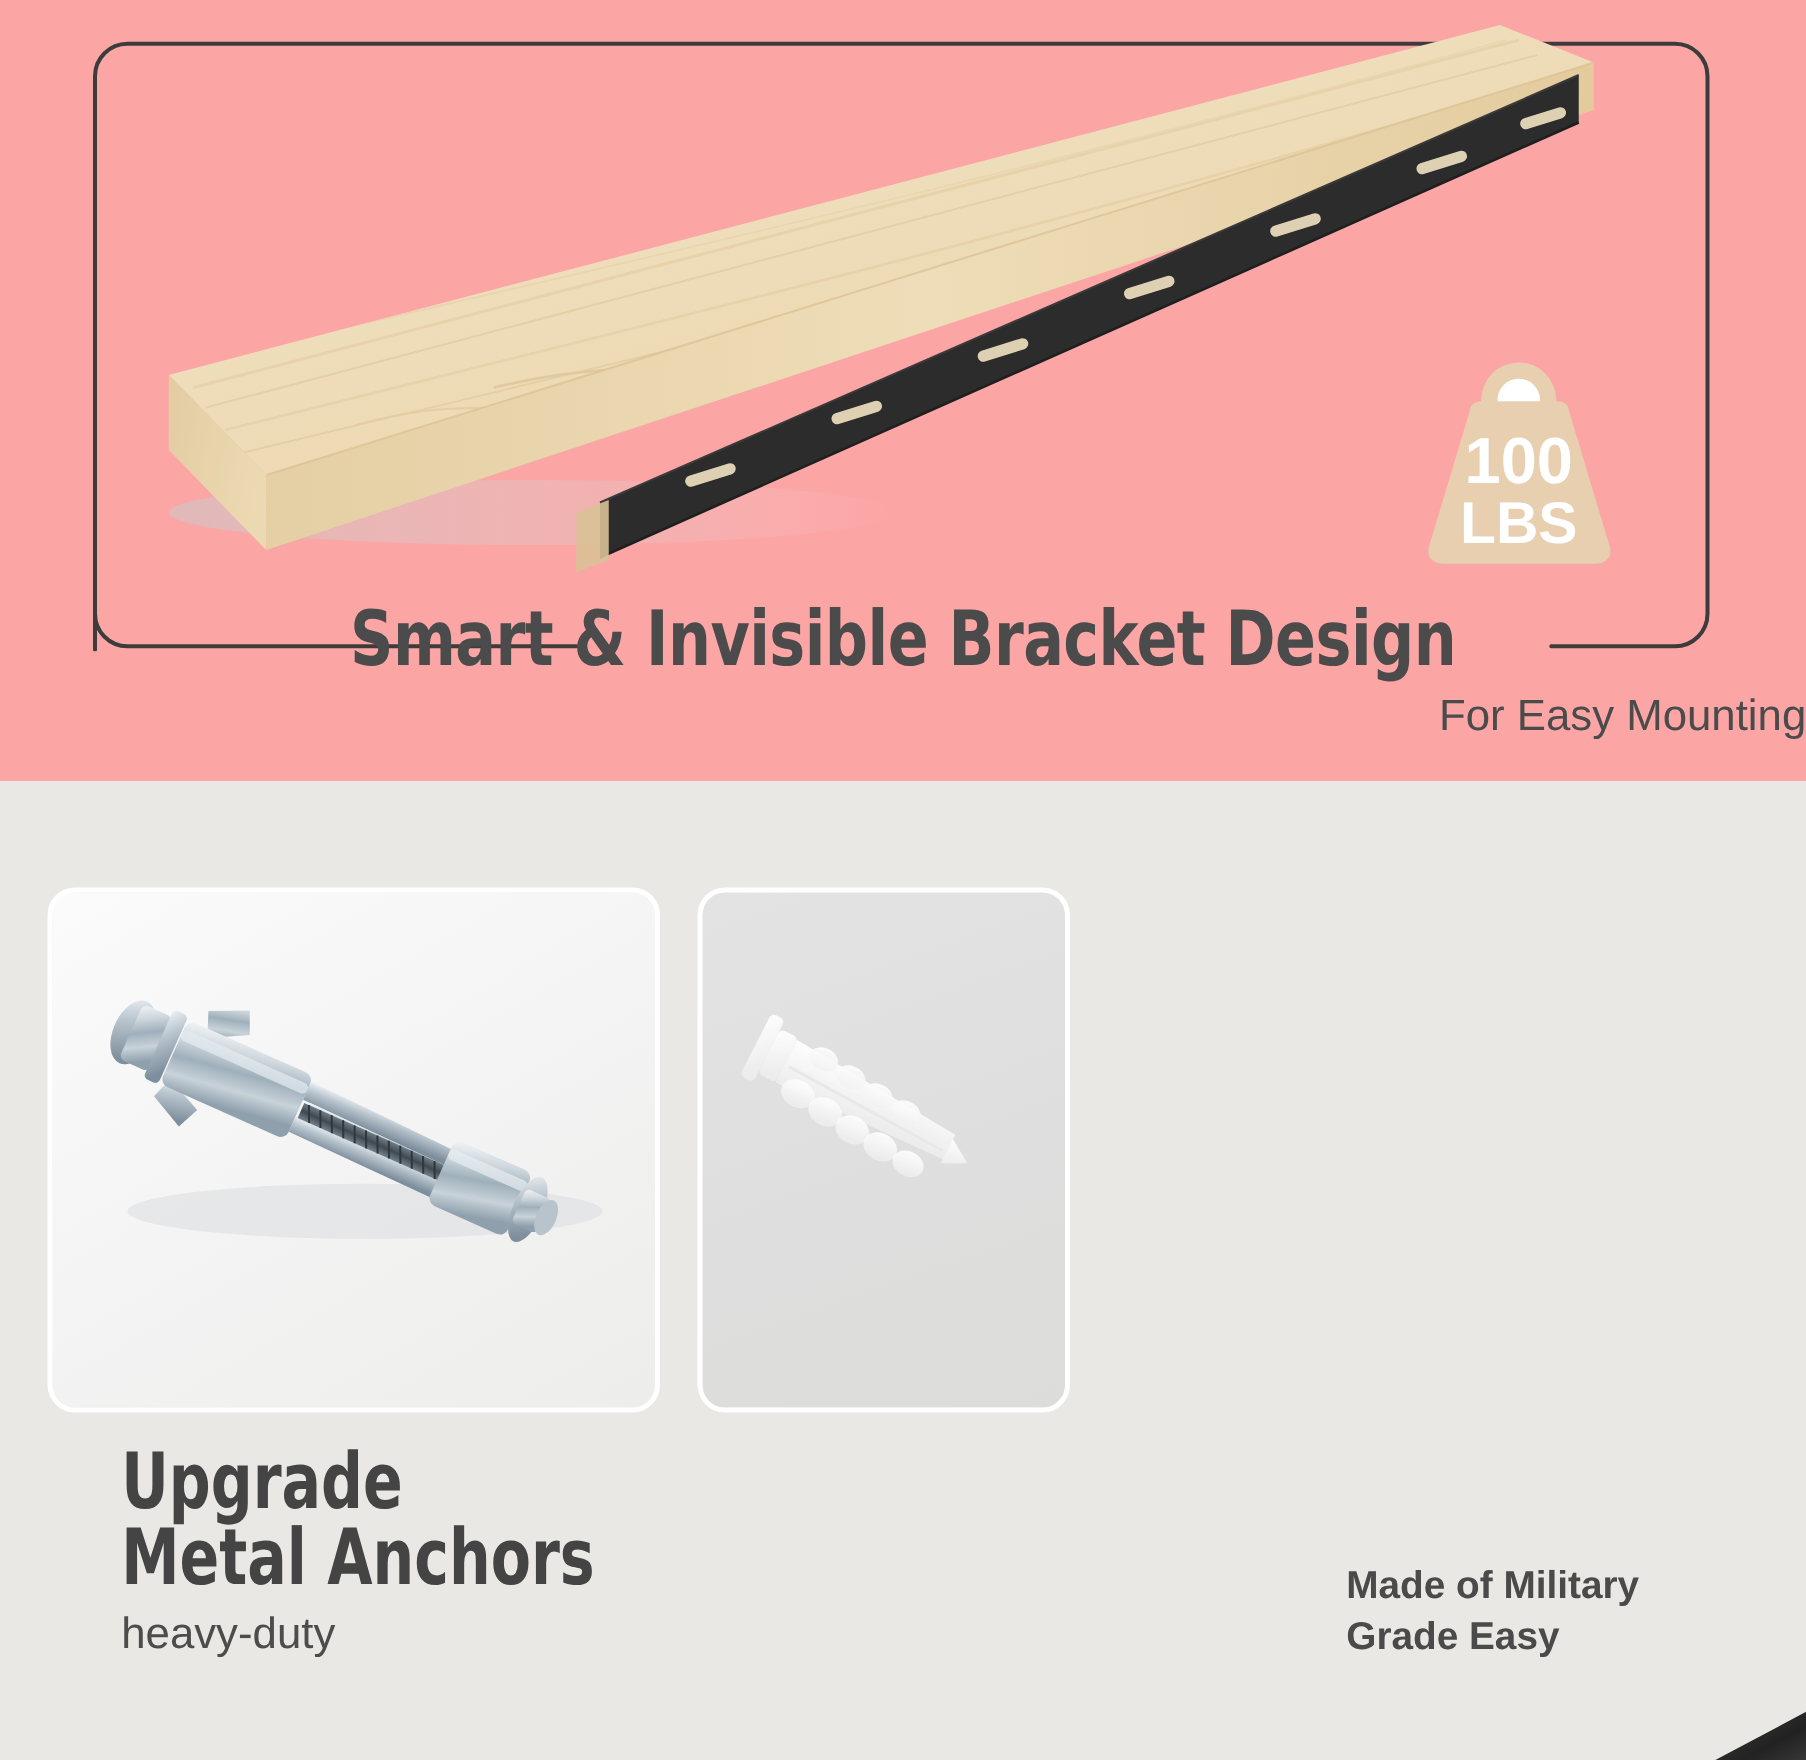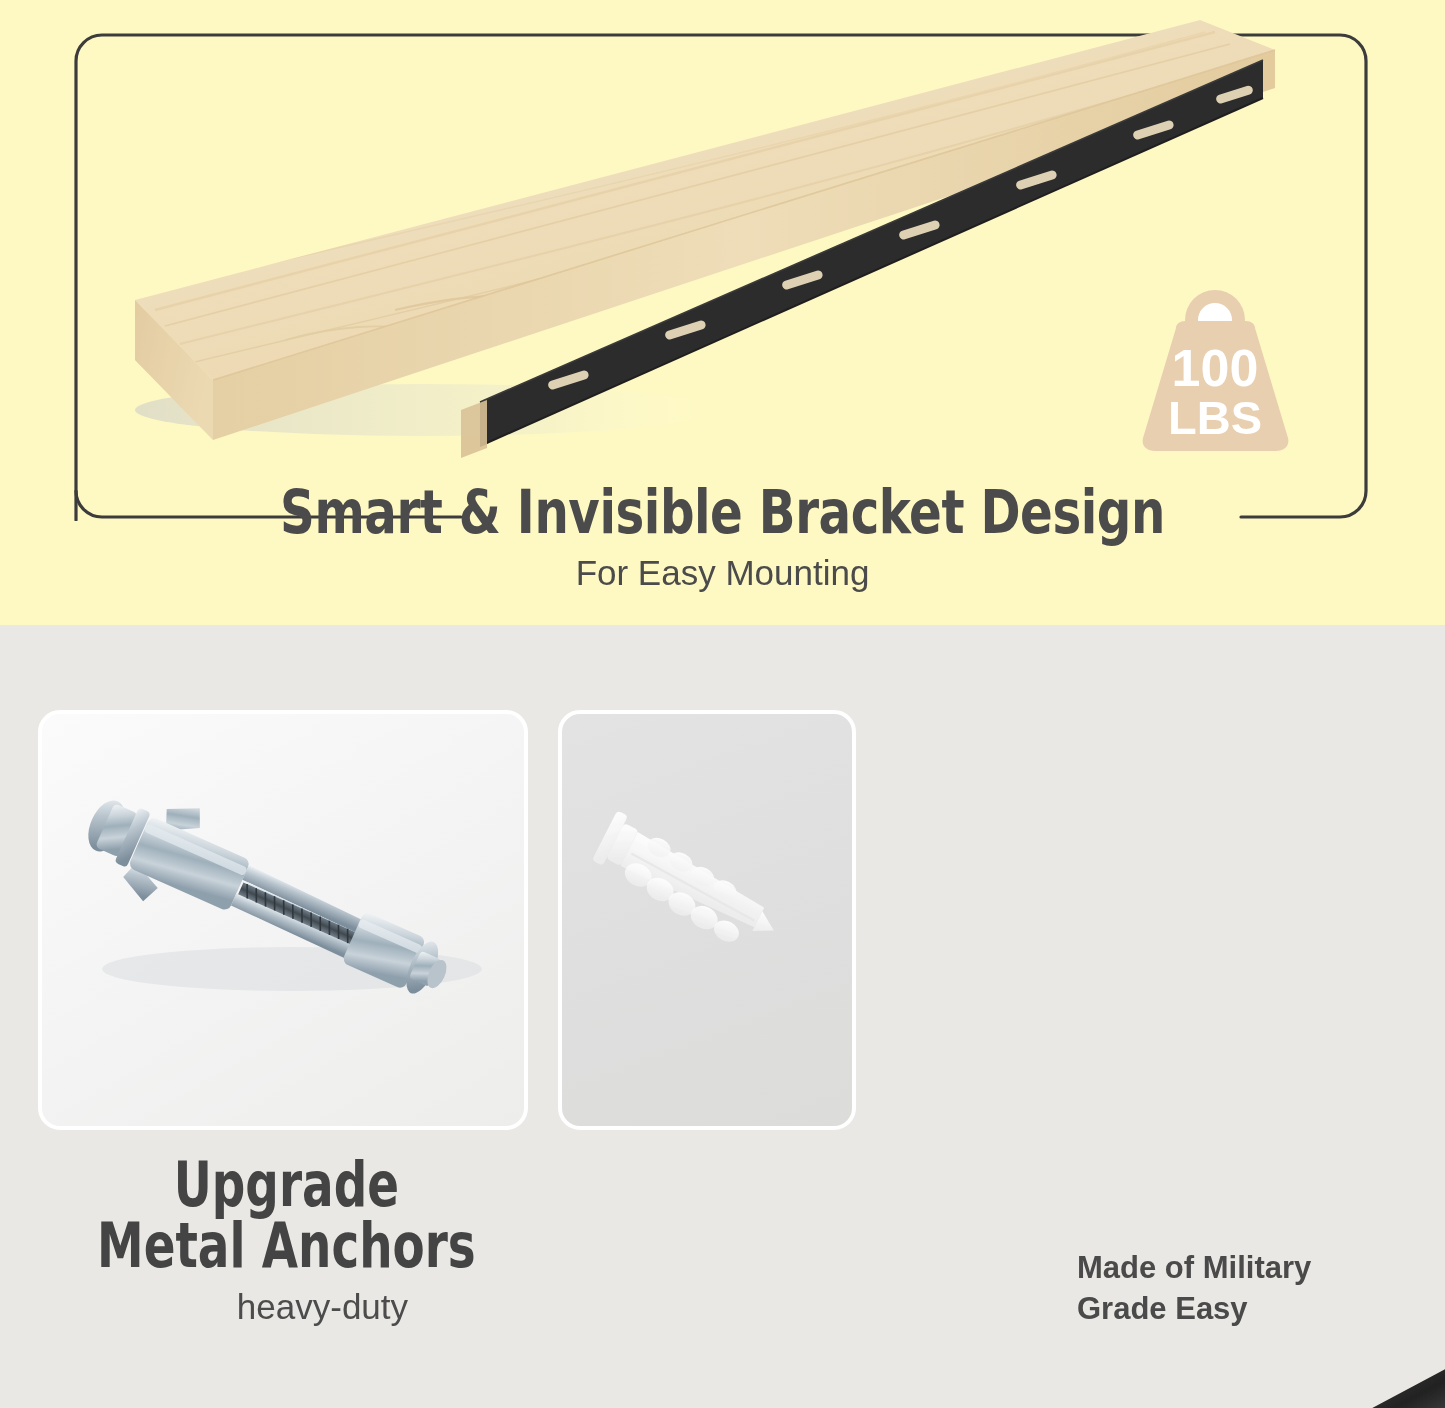--- a/index.html
+++ b/index.html
@@ -14,21 +14,21 @@
     overflow: hidden;
     position: relative;
   }
 
   
   .top-section {
     position: absolute;
     left: 0; top: 0;
     width: 1445px;
     height: 625px;
-    background: #fef9c3;
+    background: #fca5a5;
     overflow: hidden;
   }
 
   
   .frame {
     position: absolute;
     left: 46px;
     top: 31px;
     width: 1350px;
     height: 490px;
@@ -70,21 +70,21 @@
     line-height: 1;
     transform: scaleX(0.88);
     transform-origin: center top;
     white-space: nowrap;
   }
   .subhead {
     position: absolute;
     left: 0;
     top: 555px;
     width: 1445px;
-    text-align: center;
+    text-align: right;
     font-size: 35px;
     font-weight: 400;
     color: #4b4b4b;
     line-height: 1;
     white-space: nowrap;
   }
 
   
   .bottom-section {
     position: absolute;
@@ -134,21 +134,20 @@
     height: 540px;
   }
   .pipe-stage svg { display: block; }
 
   
   .feature-left {
     position: absolute;
     left: 97px;
     top: 1155px;
     z-index: 8;
-    text-align: center;
   }
   .feature-left .big {
     font-family: "Liberation Sans Narrow", "DejaVu Sans Condensed", "Liberation Sans", sans-serif;
     font-weight: 700;
     font-size: 62px;
     line-height: 0.98;
     color: #444444;
     transform: scaleX(0.84);
     transform-origin: left top;
     white-space: nowrap;

